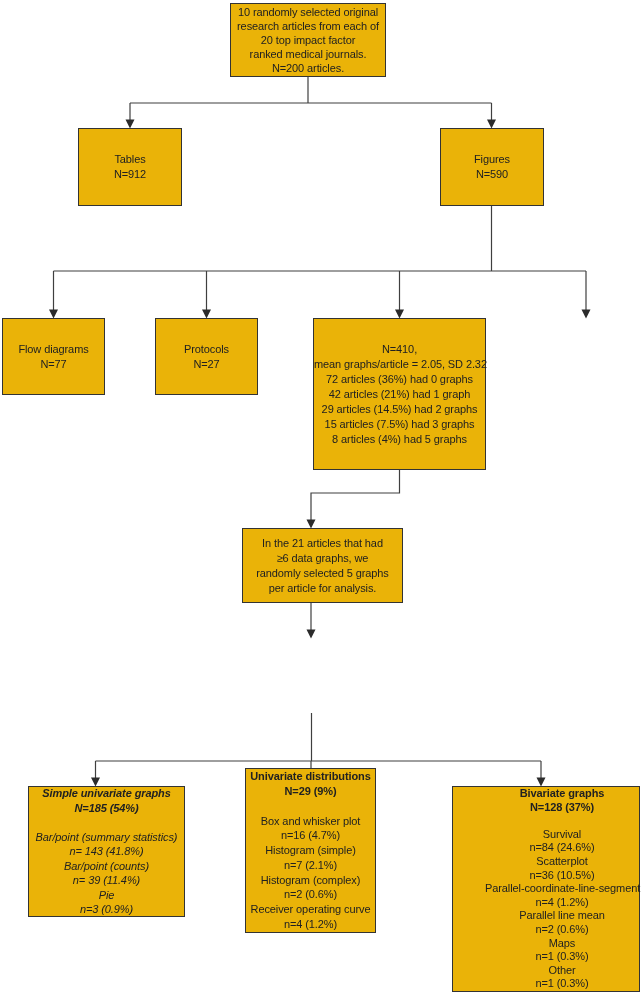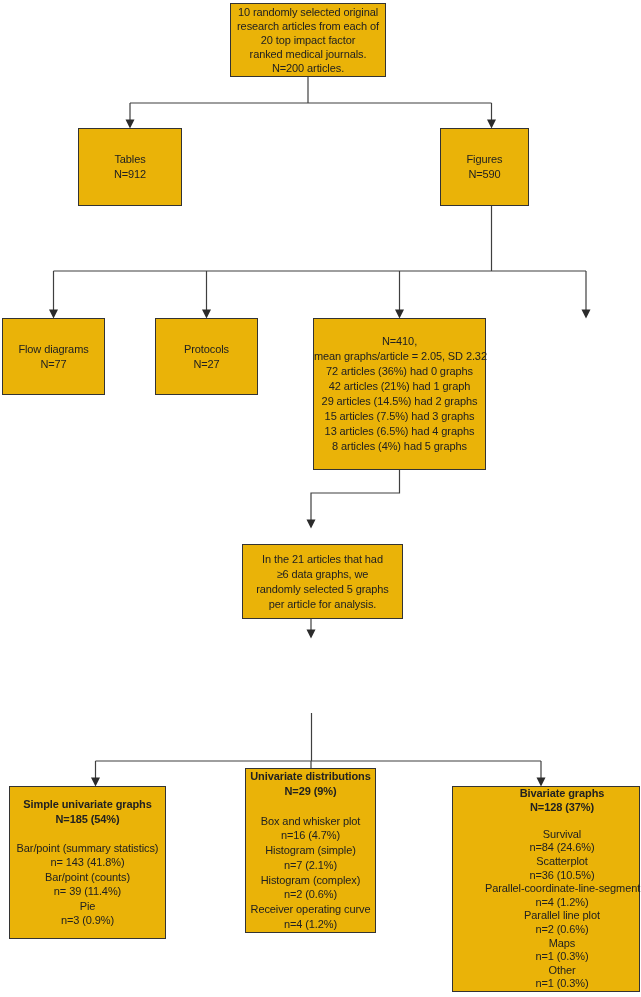--- a/index.html
+++ b/index.html
@@ -41,28 +41,28 @@
     width: 100%;
     white-space: nowrap;
     text-align: center;
   }
   .bline:empty::before { content: "\00a0"; }
   .bold { font-weight: bold; }
 
   
   #box-source        { left: 230px; top: 3px;   width: 156px; height: 74px;  line-height: 14px; }
   #box-tables        { left: 78px;  top: 128px; width: 104px; height: 78px;  line-height: 15px; }
-  #box-figures       { left: 440px; top: 128px; width: 89px; height: 78px;  line-height: 15px; }
+  #box-figures       { left: 440px; top: 128px; width: 104px; height: 78px;  line-height: 15px; }
   #box-flow-diagrams { left: 2px;   top: 318px; width: 103px; height: 77px;  line-height: 15px; }
   #box-protocols     { left: 155px; top: 318px; width: 103px; height: 77px;  line-height: 15px; }
   #box-data-graphs   { left: 313px; top: 318px; width: 173px; height: 152px; line-height: 15px; }
   #box-pictures-other{ left: 535px; top: 318px; width: 102px; height: 77px;  line-height: 15px; }
-  #box-selection     { left: 242px; top: 528px; width: 161px; height: 75px;  line-height: 15px; margin-top: 16px; }
+  #box-selection     { left: 242px; top: 528px; width: 161px; height: 75px;  line-height: 15px; }
   #box-total         { left: 258px; top: 638px; width: 107px; height: 75px;  line-height: 15px; }
-  #box-simple        { left: 9px;  top: 786px; width: 157px; height: 153px; line-height: 14.5px; }
+  #box-simple        { left: 28px;  top: 786px; width: 157px; height: 131px; line-height: 14.5px; font-style: italic; }
   #box-univariate    { left: 245px; top: 768px; width: 131px; height: 165px; line-height: 14.8px; }
   #box-bivariate     { left: 452px; top: 786px; width: 188px; height: 206px; line-height: 13.6px; padding-left: 32px; }
 </style>
 </head>
 <body>
 
 <div id="stage">
 
   <svg id="connectors" viewBox="0 0 641 997" xmlns="http://www.w3.org/2000/svg">
     <g stroke="#3f3f3f" stroke-width="1.2" fill="none">
@@ -132,21 +132,20 @@
     <div class="bline">N=27</div>
   </div>
 
   <div class="box" id="box-data-graphs">
     <div class="bline">N=410,</div>
     <div class="bline">mean graphs/article = 2.05, SD 2.32</div>
     <div class="bline">72 articles (36%) had 0 graphs</div>
     <div class="bline">42 articles (21%) had 1 graph</div>
     <div class="bline">29 articles (14.5%) had 2 graphs</div>
     <div class="bline">15 articles (7.5%) had 3 graphs</div>
-    <div class="bline">13 articles (6.5%) had 4 graphs</div>
     <div class="bline">8 articles (4%) had 5 graphs</div>
   </div>
 
 
   <div class="box" id="box-selection">
     <div class="bline">In the 21 articles that had</div>
     <div class="bline">≥6 data graphs, we</div>
     <div class="bline">randomly selected 5 graphs</div>
     <div class="bline">per article for analysis.</div>
   </div>
@@ -181,21 +180,21 @@
   <div class="box" id="box-bivariate">
     <div class="bline bold">Bivariate graphs</div>
     <div class="bline bold">N=128 (37%)</div>
     <div class="bline"></div>
     <div class="bline">Survival</div>
     <div class="bline">n=84 (24.6%)</div>
     <div class="bline">Scatterplot</div>
     <div class="bline">n=36 (10.5%)</div>
     <div class="bline">Parallel-coordinate-line-segment plot</div>
     <div class="bline">n=4 (1.2%)</div>
-    <div class="bline">Parallel line plot</div>
+    <div class="bline">Parallel line mean</div>
     <div class="bline">n=2 (0.6%)</div>
     <div class="bline">Maps</div>
     <div class="bline">n=1 (0.3%)</div>
     <div class="bline">Other</div>
     <div class="bline">n=1 (0.3%)</div>
   </div>
 
 </div>
 
 </body></html>

